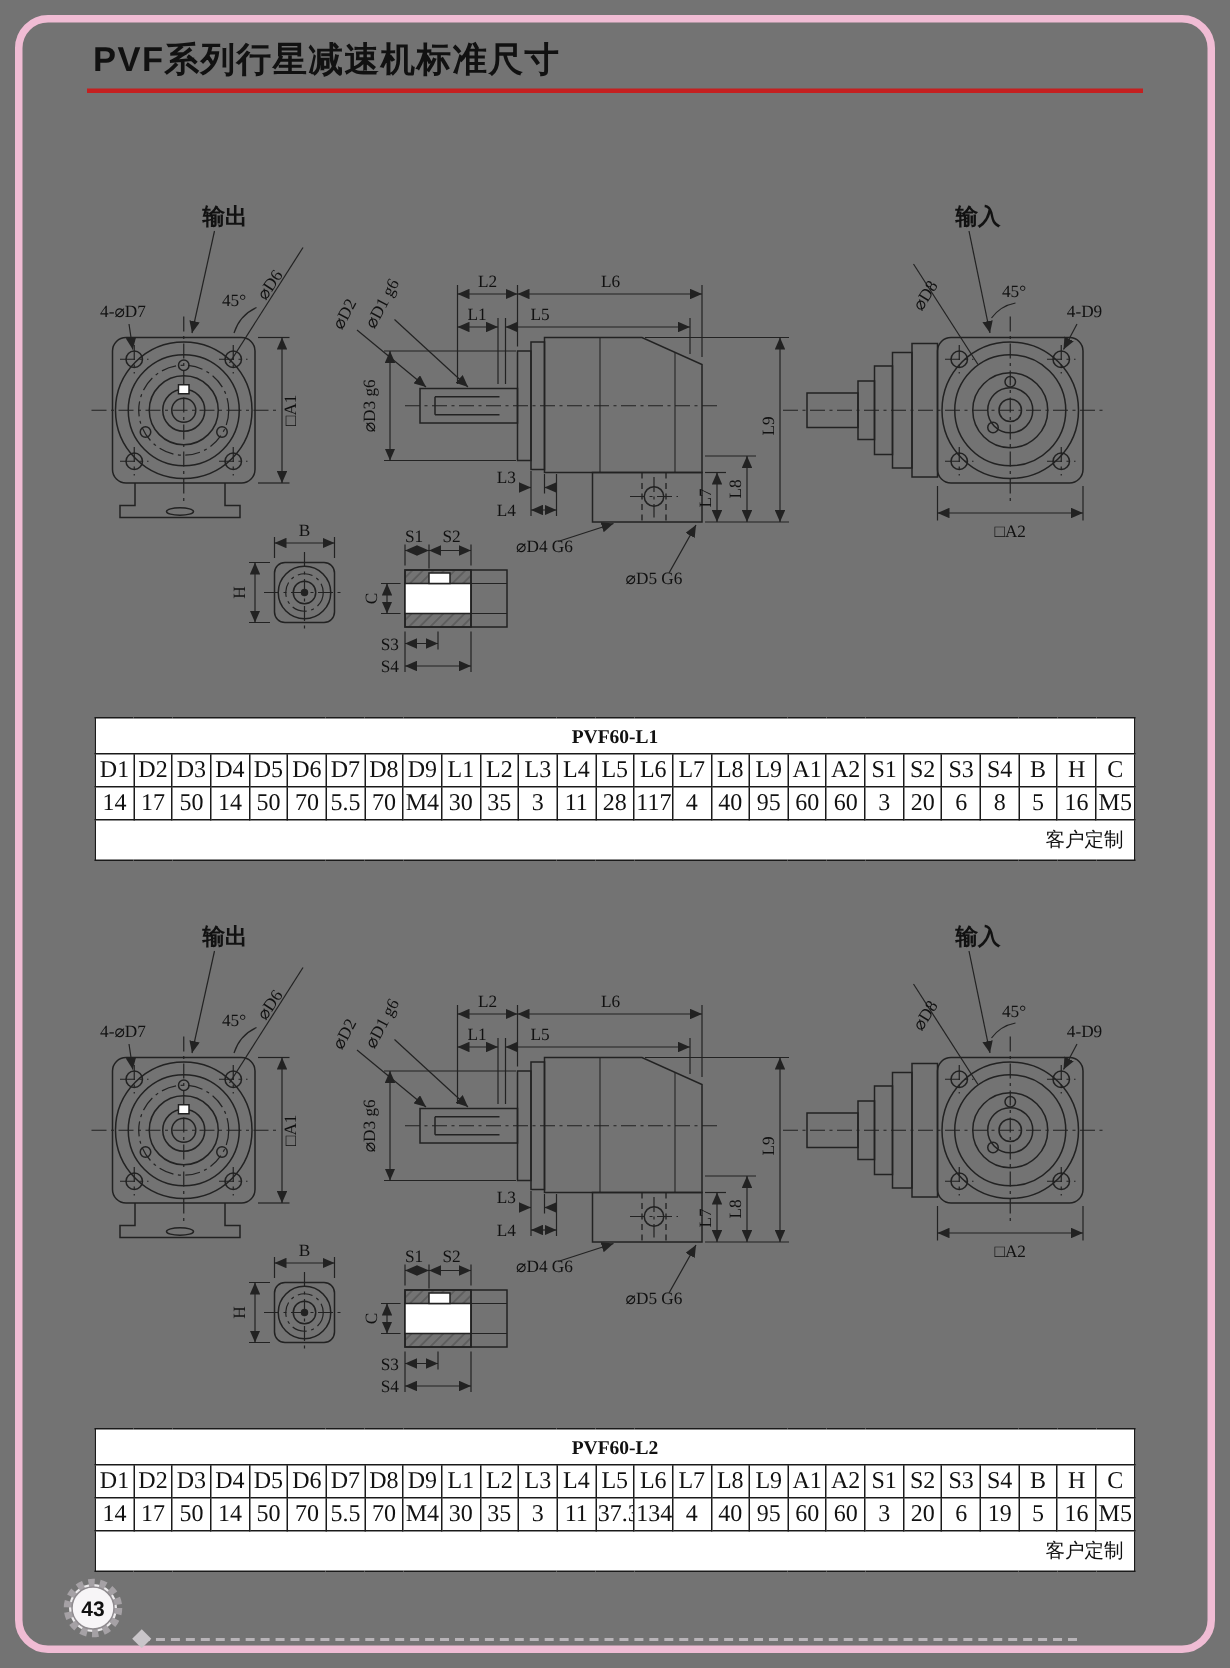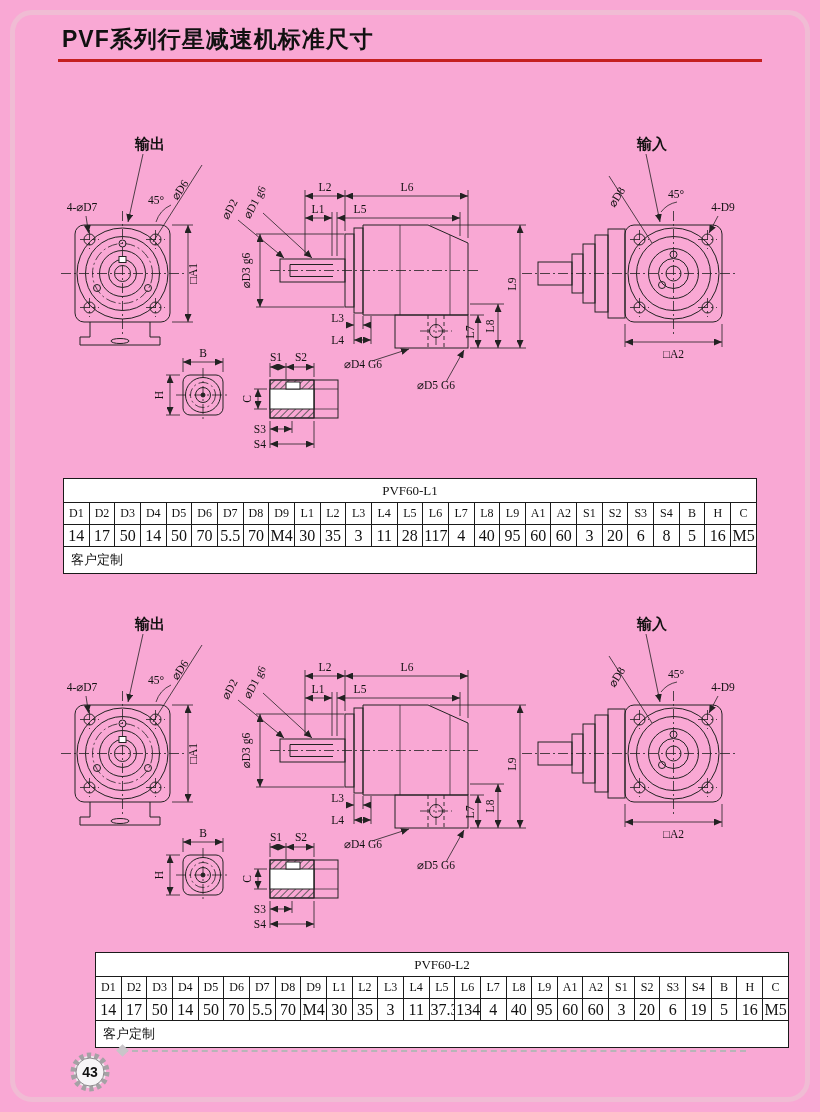--- a/index.html
+++ b/index.html
@@ -1,17 +1,17 @@
 <!DOCTYPE html>
 <html><head>
 <meta charset="utf-8">
 <style>
   html,body { margin:0; padding:0; background:#f4f2f4; }
   .page {
-    position:relative; width:820px; height:1112px; background:#f9a8d4;
+    position:relative; width:820px; height:1112px; background:#737373;
     font-family:"Liberation Sans","DejaVu Sans",sans-serif; overflow:hidden;
     margin:0 auto;
   }
   .frame {
     position:absolute; left:10px; top:10px; right:10px; bottom:10px;
     border:5px solid #f0bcd4; border-radius:22px; pointer-events:none;
   }
   h1.title {
     position:absolute; left:62px; top:24px; margin:0;
     font-size:23px; font-weight:bold; color:#111; letter-spacing:1px;
@@ -31,31 +31,31 @@
   .cl   { stroke-dasharray:10 3 2 3; stroke-width:0.8; }
   .dash { stroke-dasharray:4 3; stroke-width:0.9; }
   .thin { stroke-width:0.7; }
   .ann line, .ann path { stroke:#222; stroke-width:0.8; fill:none; }
 
   .dim-table {
     position:absolute; left:63px; width:694px;
     border-collapse:collapse; table-layout:fixed; background:#fff;
   }
   .dim-table.t1 { top:478px; }
-  .dim-table.t2 { top:952px;margin-left:32px; }
+  .dim-table.t2 { top:952px; }
   .dim-table td {
     border:1px solid #1a1a1a; text-align:center; color:#111;
     font-family:"Liberation Serif","DejaVu Serif",serif; white-space:nowrap; overflow:hidden;
   }
-  .dim-table .tt { font-size:13px; font-weight:normal; height:21px; }
-  .dim-table .th { font-size:12px; height:19px; }
+  .dim-table .tt { font-size:13px; font-weight:bold; height:21px; }
+  .dim-table .th { font-size:16px; height:19px; }
   .dim-table .tv { font-size:16px; height:19px; }
-  .dim-table .tf { font-size:13px; text-align:left; padding:3px 7px; height:20px; }
-
-  .footer { position:absolute; left:68px; top:1050px; width:692px; height:44px; display:flex; align-items:flex-start;text-decoration:underline; }
+  .dim-table .tf { font-size:13px; text-align:right; padding:3px 7px; height:20px; }
+
+  .footer { position:absolute; left:40px; top:1050px; width:692px; height:44px; display:flex; align-items:flex-end;text-decoration:underline; }
   .gear-badge { width:44px; height:44px; flex:0 0 auto; }
   .dotline { flex:1; height:0; border-top:2px dashed #b8b4b8; position:relative; margin-left:10px; margin-right:14px; }
   .dotline::before { content:""; position:absolute; left:-4px; top:-6px; width:9px; height:9px; background:#c9c5c9; transform:rotate(45deg); }
 </style>
 </head>
 <body>
 
 <div class="page">
   <div class="frame"></div>
   <h1 class="title">PVF系列行星减速机标准尺寸</h1>

